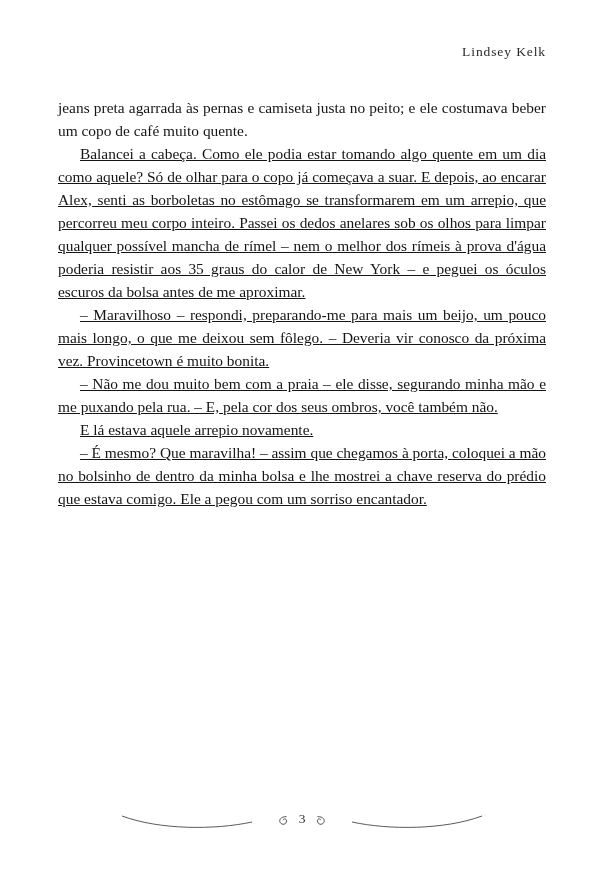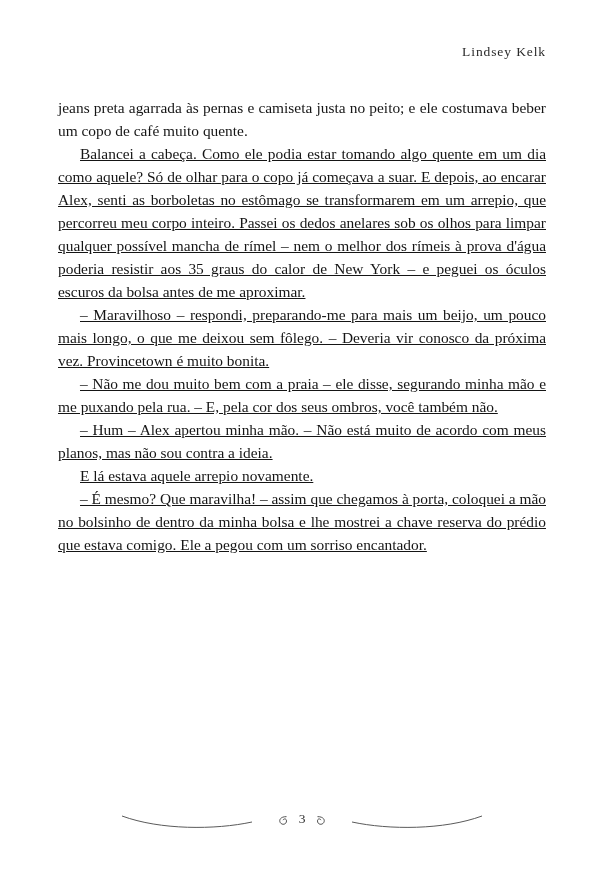--- a/index.html
+++ b/index.html
@@ -88,21 +88,20 @@
 
   <div class="running-head">
     <span>Lindsey Kelk</span>
   </div>
 
   <div class="body-text">
     <p>jeans preta agarrada às pernas e camiseta justa no peito; e ele costumava beber um copo de café muito quente.</p>
     <p class="indent">Balancei a cabeça. Como ele podia estar tomando algo quente em um dia como aquele? Só de olhar para o copo já começava a suar. E depois, ao encarar Alex, senti as borboletas no estômago se transformarem em um arrepio, que percorreu meu corpo inteiro. Passei os dedos anelares sob os olhos para limpar qualquer possível mancha de rímel – nem o melhor dos rímeis à prova d'água poderia resistir aos 35 graus do calor de New York – e peguei os óculos escuros da bolsa antes de me aproximar.</p>
     <p class="indent">– Maravilhoso – respondi, preparando-me para mais um beijo, um pouco mais longo, o que me deixou sem fôlego. – Deveria vir conosco da próxima vez. Provincetown é muito bonita.</p>
     <p class="indent">– Não me dou muito bem com a praia – ele disse, segurando minha mão e me puxando pela rua. – E, pela cor dos seus ombros, você também não.</p>
-    <p class="indent">– Hum – Alex apertou minha mão. – Não está muito de acordo com meus planos, mas não sou contra a ideia.</p>
     <p class="indent">E lá estava aquele arrepio novamente.</p>
     <p class="indent">– É mesmo? Que maravilha! – assim que chegamos à porta, coloquei a mão no bolsinho de dentro da minha bolsa e lhe mostrei a chave reserva do prédio que estava comigo. Ele a pegou com um sorriso encantador.</p>
   </div>
 
   <div class="footer">
     <div class="folio-wrap">
       <svg class="rule-left" width="150" height="22" viewBox="0 0 150 22">
         <path d="M2 6 C 40 20, 95 20, 132 12" fill="none" stroke="#5a5a5a" stroke-width="1"></path>
       </svg>
       <svg class="orn" width="16" height="16" viewBox="0 0 16 16">

